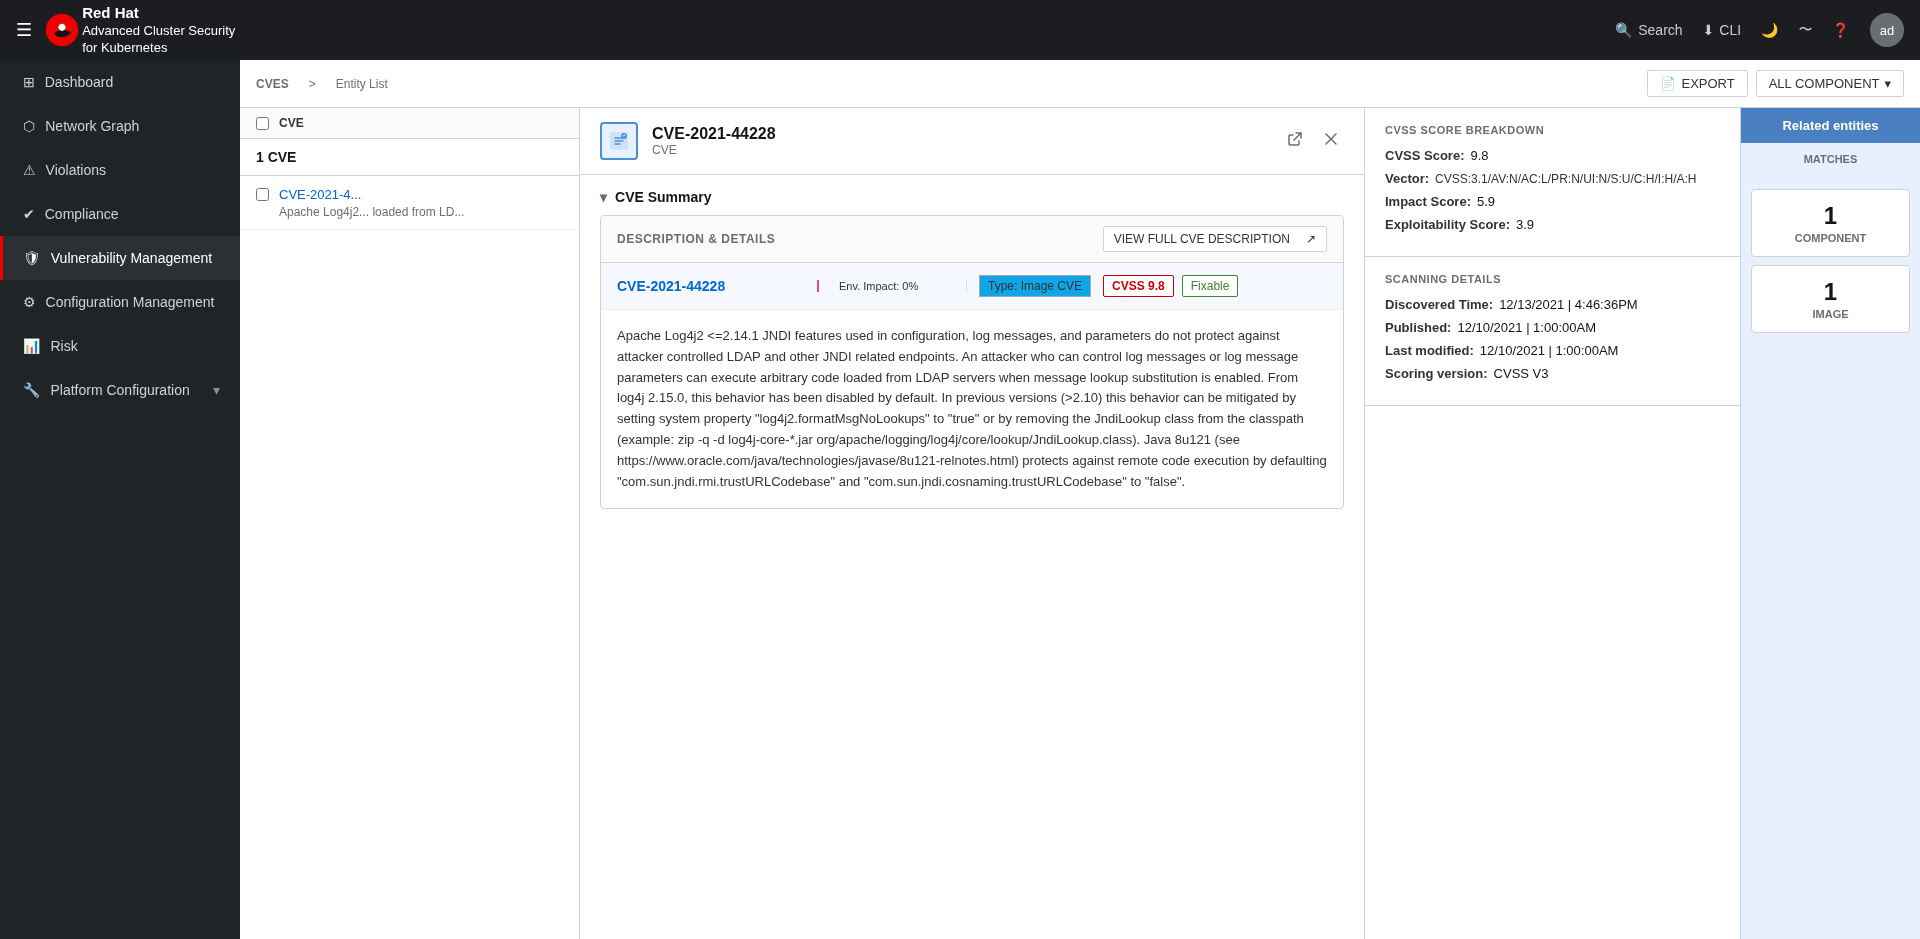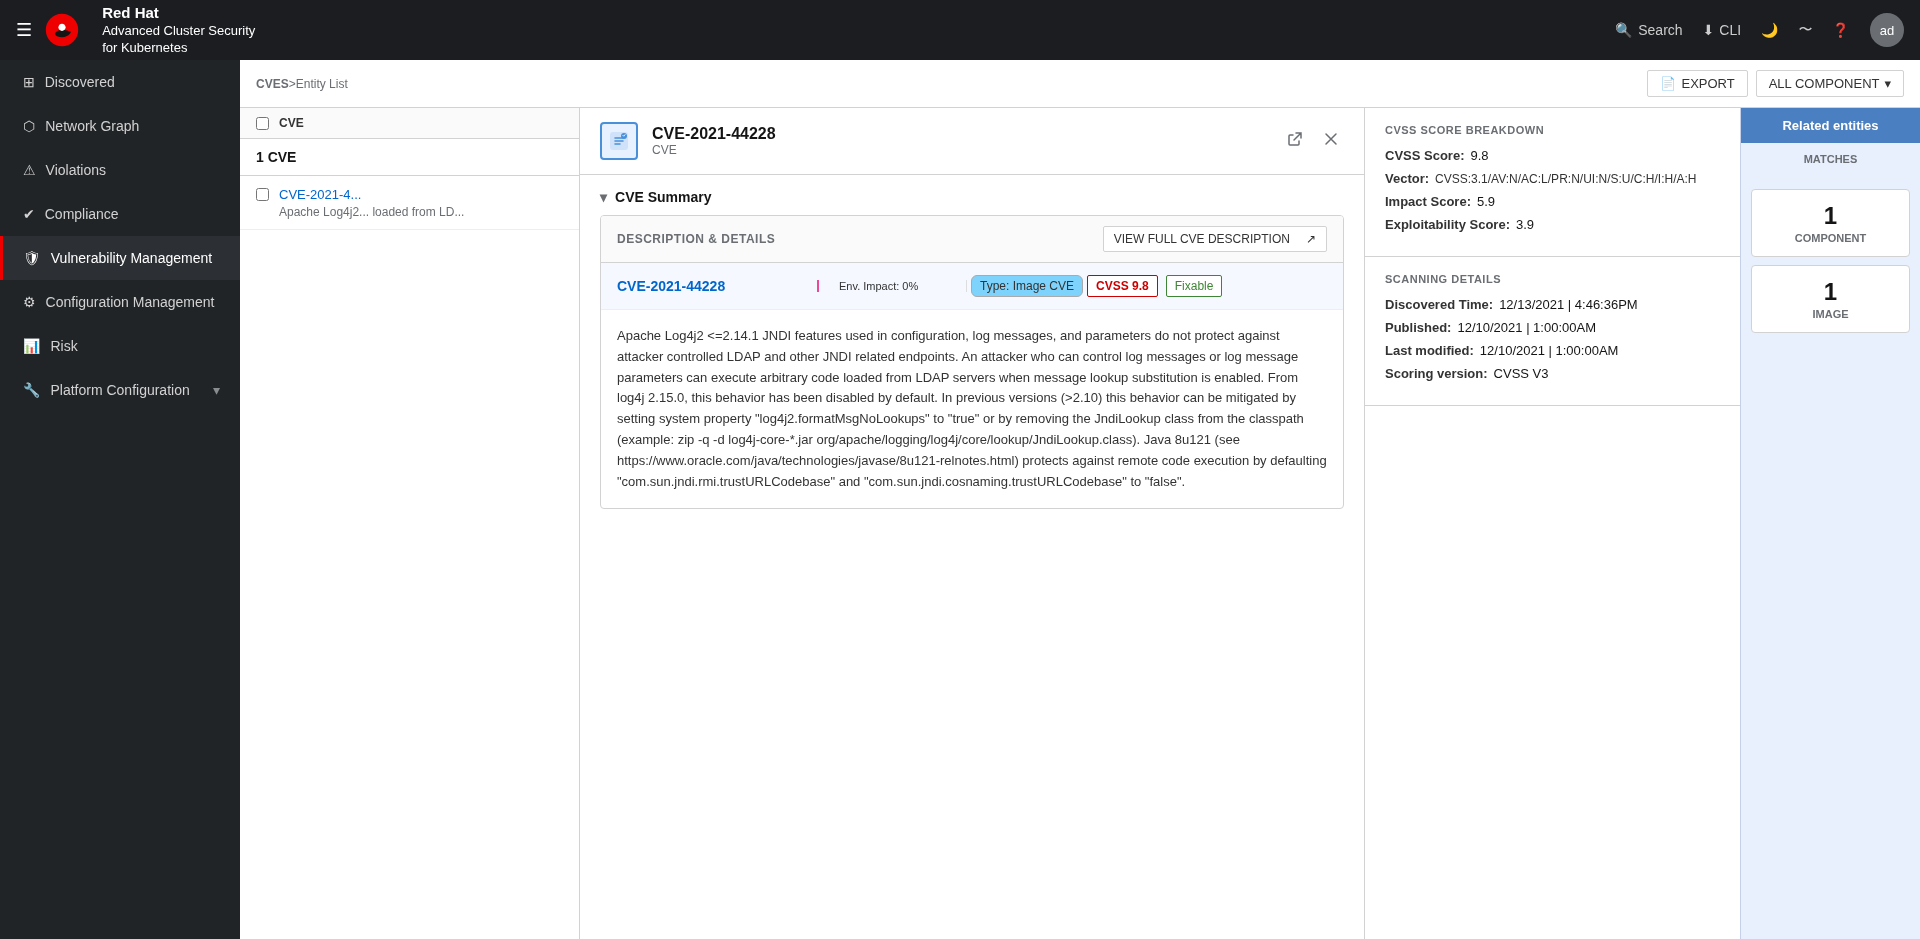--- a/index.html
+++ b/index.html
@@ -11,21 +11,21 @@
       color: #fff;
       height: 60px;
       display: flex;
       align-items: center;
       padding: 0 16px;
       gap: 12px;
       flex-shrink: 0;
       z-index: 100;
     }
     .topnav-hamburger { cursor: pointer; color: #fff; font-size: 18px; }
-    .topnav-logo { display: flex; align-items: center; gap: 22px; margin-right: auto; }
+    .topnav-logo { display: flex; align-items: center; gap: 2px; margin-right: auto; }
     .topnav-logo-text { color: #fff; font-size: 13px; line-height: 1.3; }
     .topnav-logo-text .brand { font-weight: 700; font-size: 15px; }
     .topnav-actions { display: flex; align-items: center; gap: 20px; }
     .topnav-action { color: #ccc; cursor: pointer; display: flex; align-items: center; gap: 5px; font-size: 14px; }
     .topnav-avatar { width: 34px; height: 34px; border-radius: 50%; background: #6a6e73; display: flex; align-items: center; justify-content: center; color: #fff; font-size: 13px; cursor: pointer; border: 2px solid #6a6e73; }
     .redhat-logo { display: flex; align-items: center; }
     .redhat-logo svg { width: 36px; height: 36px; }
 
     
     .app-body { display: flex; flex: 1; overflow: hidden; }
@@ -73,21 +73,21 @@
     .section-toggle { cursor: pointer; color: #6a6e73; }
 
     .desc-details-panel { border: 1px solid #d2d2d2; border-radius: 4px; overflow: hidden; }
     .desc-details-header { background: #fafafa; padding: 10px 16px; border-bottom: 1px solid #d2d2d2; display: flex; justify-content: space-between; align-items: center; }
     .desc-section-title { font-size: 12px; font-weight: 700; color: #6a6e73; text-transform: uppercase; letter-spacing: 0.5px; }
     .view-full-btn { border: 1px solid #d2d2d2; background: #fff; padding: 5px 10px; cursor: pointer; font-size: 12px; color: #333; border-radius: 2px; display: flex; align-items: center; gap: 16px; }
 
     .cve-summary-row { display: flex; align-items: center; padding: 12px 16px; border-bottom: 1px solid #eee; background: #f5f8ff; gap: 0; }
     .cve-id-cell { font-size: 14px; font-weight: 600; color: #0066cc; min-width: 200px; }
     .env-impact-cell { font-size: 11px; color: #333; padding: 0 20px; border-left: 2px solid #ec4899; border-right: 1px solid #ddd; min-width: 150px; }
-    .type-badge { background: #7dd3fc; border: 1px solid #aaa; border-radius: 6px; padding: 3px 8px; font-size: 12px; color: #333; margin: 0 4px; }
+    .type-badge { background: #0ea5e9; border: 1px solid #aaa; border-radius: 0; padding: 3px 8px; font-size: 12px; color: #333; margin: 0 12px; }
     .cvss-badge { background: #fff; border: 1px solid #c00; color: #c00; border-radius: 2px; padding: 3px 8px; font-size: 12px; font-weight: 700; }
     .fixable-badge { background: #fff; border: 1px solid #3e8635; color: #3e8635; border-radius: 2px; padding: 3px 8px; font-size: 12px; margin-left: 8px; }
 
     .cve-description-text { padding: 16px; font-size: 13px; line-height: 1.6; color: #333; }
 
     
     .cvss-panel { width: 376px; border-left: 1px solid #d2d2d2; background: #fff; overflow-y: auto; flex-shrink: 0; }
     .cvss-section-block { padding: 16px 20px; border-bottom: 1px solid #d2d2d2; }
     .cvss-section-title { font-size: 11px; font-weight: 700; color: #6a6e73; text-transform: uppercase; letter-spacing: 0.5px; margin-bottom: 12px; }
     .cvss-row { display: flex; align-items: baseline; margin-bottom: 8px; font-size: 13px; }
@@ -98,21 +98,21 @@
     
     .related-panel { width: 180px; background: #e8f0fe; border-left: 1px solid #c5d1ea; flex-shrink: 0; display: flex; flex-direction: column; overflow: hidden; }
     .related-header { background: #4a7fc1; color: #fff; padding: 10px 20px; font-size: 13px; font-weight: 600; text-align: center; }
     .related-content { padding: 10px; }
     .matches-title { font-size: 11px; font-weight: 700; color: #6a6e73; text-transform: uppercase; text-align: center; margin-bottom: 24px; }
     .match-card { background: #fff; border-radius: 4px; padding: 12px; margin-bottom: 8px; text-align: center; cursor: pointer; border: 1px solid #d2d2d2; }
     .match-count { font-size: 24px; font-weight: 700; color: #151515; }
     .match-type { font-size: 11px; font-weight: 700; color: #6a6e73; text-transform: uppercase; margin-top: 2px; }
 
     .breadcrumb-bar { display: flex; align-items: center; justify-content: space-between; padding: 10px 16px; background: #fff; border-bottom: 1px solid #d2d2d2; }
-    .breadcrumb-left { display: flex; align-items: center; gap: 0; }
+    .breadcrumb-left { display: flex; align-items: center; gap: 20px; }
     .breadcrumb-right { display: flex; gap: 8px; }
   </style>
 </head>
 <body>
 
 <div class="topnav">
   <span class="topnav-hamburger">☰</span>
   <div class="topnav-logo">
 
     <div class="redhat-logo">
@@ -148,21 +148,21 @@
     </div>
     <div class="topnav-avatar">ad</div>
   </div>
 </div>
 
 <div class="app-body">
 
   <div class="sidebar">
     <div class="sidebar-item">
       <span>⊞</span>
-      <span class="sidebar-item-label">Discovered</span>
+      <span class="sidebar-item-label">Dashboard</span>
     </div>
     <div class="sidebar-item">
       <span>⬡</span>
       <span class="sidebar-item-label">Network Graph</span>
     </div>
     <div class="sidebar-item">
       <span>⚠</span>
       <span class="sidebar-item-label">Violations</span>
     </div>
     <div class="sidebar-item">

